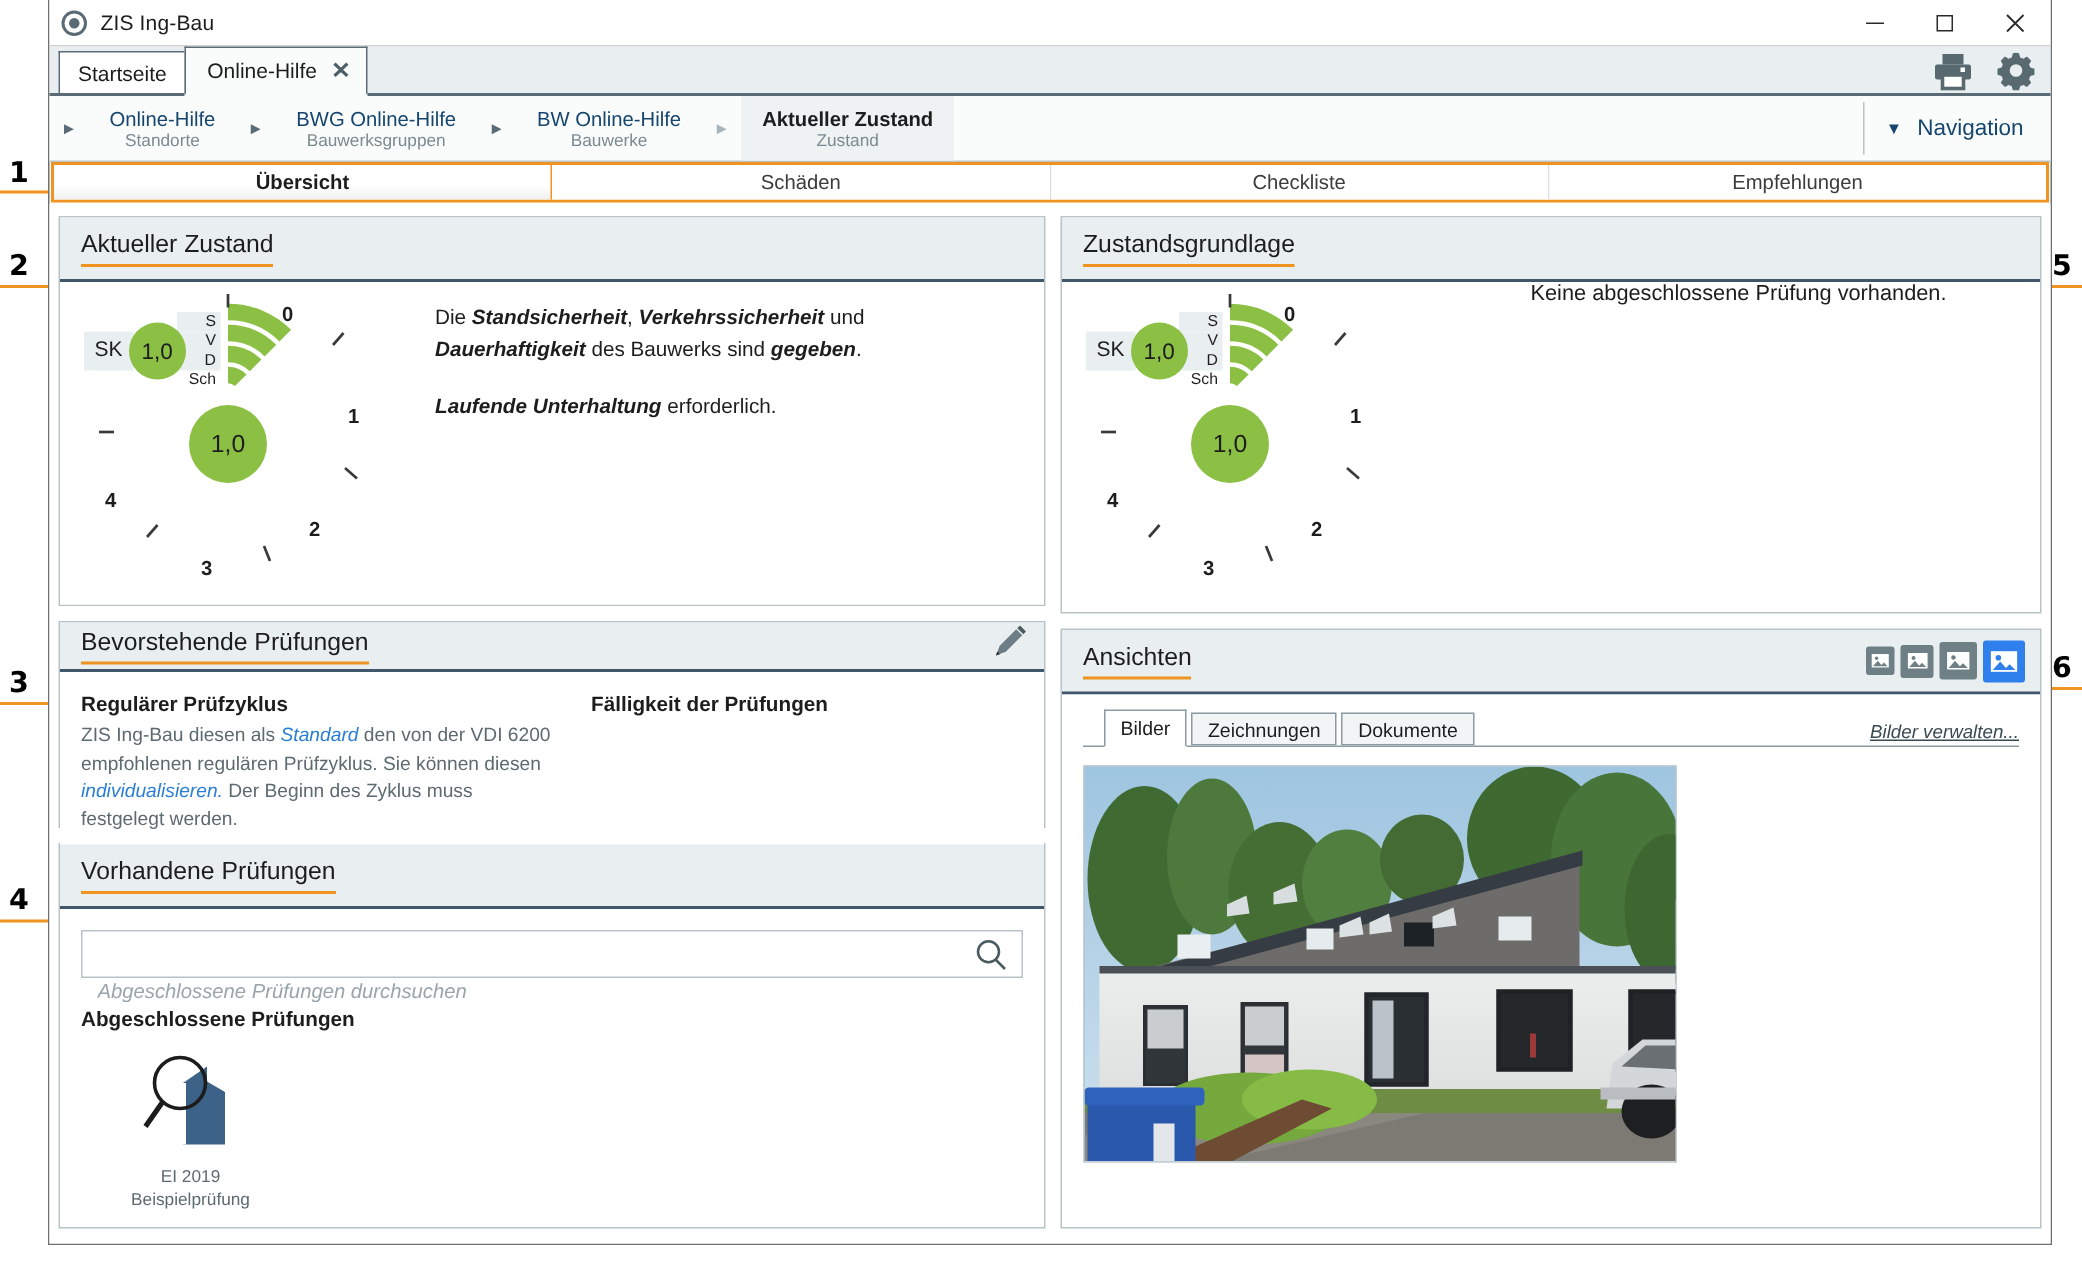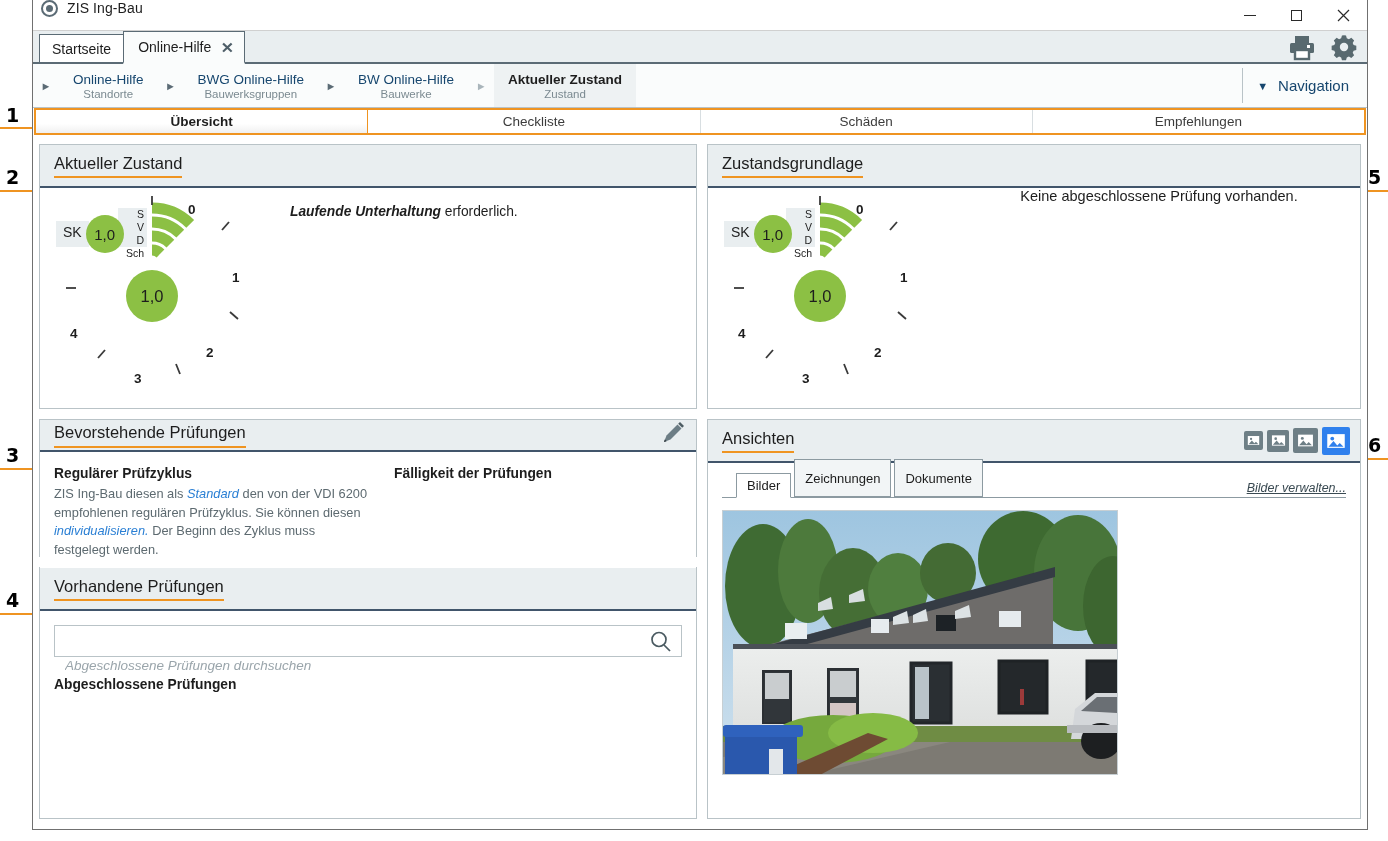--- a/index.html
+++ b/index.html
@@ -20,21 +20,21 @@
     border: 1px solid #707070;
     border-top: none;
   }
 
   
   .titlebar {
     position: relative;
     height: 31px;
     background: #ffffff;
     border-bottom: 1px solid #d0d0d0;
-    display: flex; align-items: flex-start;
+    display: flex; align-items: center;
   }
   .app-logo {
     margin-left: 8px; width: 17px; height: 17px; border-radius: 50%;
     background: #ffffff; border: 2px solid #5b6b75;
     display: flex; align-items: center; justify-content: center;
   }
   .app-logo i { display:block; width:7px; height:7px; border-radius:50%; background:#5b6b75; }
   .app-title {
     margin-left: 9px; font-size: 14px; color: #1d1d1d; letter-spacing: .1px;
   }
@@ -240,21 +240,21 @@
   
   .view-icons { display: flex; align-items: center; gap: 4px; }
   .vicon {
     display: flex; align-items: center; justify-content: center;
     background: #6e7f86; border-radius: 2px;
   }
   .vicon.sel { background: #2f80ed; }
   .ans-body { padding: 10px 14px 14px 14px; display: flex; flex-direction: column; }
   .subtabs { position: relative; display: flex; align-items: flex-end; height: 25px; border-bottom: 1px solid #8c9aa1; padding-left: 14px; }
   .stab {
-    height: 38px; padding: 0 10px; display: flex; align-items: center;
+    height: 22px; padding: 0 10px; display: flex; align-items: center;
     font-size: 13px; color: #1d1d1d; background: #f2f5f6;
     border: 1px solid #8c9aa1; margin-right: 3px;
   }
   .stab.active { background: #ffffff; border-bottom: 1px solid #ffffff; height: 25px; margin-bottom: -1px; }
   .manage-link {
     margin-left: auto; font-size: 12.5px; font-style: italic; color: #3a4a52;
     text-decoration: underline; padding-bottom: 2px;
   }
   .photo-frame {
     margin-top: 12px; width: 396px; height: 265px;
@@ -371,24 +371,24 @@
       <span class="tri">▼</span>
       <span>Navigation</span>
     </div>
   </div>
 
   <div class="maintabs">
     <div class="mtab active">
         <span>Übersicht</span>
       </div>
     <div class="mtab">
+        <span>Schäden</span>
+      </div>
+    <div class="mtab">
         <span>Checkliste</span>
-      </div>
-    <div class="mtab">
-        <span>Schäden</span>
       </div>
     <div class="mtab">
         <span>Empfehlungen</span>
       </div>
   </div>
 
   <div class="content">
 
     <div class="col col-left">
 
@@ -424,20 +424,21 @@
                 <span class="sk-circle">1,0</span>
               </div>
               <div class="big-circle" style="left:86px; top:82px;">1,0</div>
               <div class="scale-num" style="left:148px; top:14px;">0</div>
               <div class="scale-num" style="left:192px; top:82px;">1</div>
               <div class="scale-num" style="left:166px; top:157px;">2</div>
               <div class="scale-num" style="left:94px; top:183px;">3</div>
               <div class="scale-num" style="left:30px; top:138px;">4</div>
             </div>
             <div class="gauge-text">
+              <p><span>Die </span><span class="b">Standsicherheit</span><span>, </span><span class="b">Verkehrssicherheit</span><span> und </span><span class="b">Dauerhaftigkeit</span><span> des Bauwerks sind </span><span class="b">gegeben</span><span>.</span></p>
               <p><span class="b">Laufende Unterhaltung</span><span> erforderlich.</span></p>
             </div>
           </div>
         </div>
       </div>
 
       <div class="panel" style="height:138px;">
         <div class="panel-head">
           <span class="panel-title">Bevorstehende Prüfungen</span>
           <div class="panel-head-tools">
@@ -471,20 +472,35 @@
           <div class="searchbox">
             <input type="text" placeholder="Abgeschlossene Prüfungen durchsuchen" style="">
             <span class="search-ico">
               <svg width="24" height="24" viewBox="0 0 24 24">
                 <circle cx="10" cy="9.5" r="7" fill="none" stroke="#4a5a61" stroke-width="1.7"></circle>
                 <line x1="15" y1="15" x2="21" y2="21" stroke="#4a5a61" stroke-width="1.7"></line>
               </svg>
             </span>
           </div>
           <div class="vp-subtitle">Abgeschlossene Prüfungen</div>
+          <div class="pruef-item">
+            <span>
+              <svg width="72" height="72" viewBox="0 0 72 72">
+                <path fill="#3d6287" d="M31 66 L31 25 L47 14 L47 66 z"></path>
+                <path fill="#3d6287" d="M47 24 L59 31 L59 66 L47 66 z"></path>
+                <rect x="31" y="25" width="2" height="41" fill="#ffffff"></rect>
+                <circle cx="29" cy="25" r="17" fill="none" stroke="#1c1c1c" stroke-width="2.4"></circle>
+                <line x1="17.5" y1="37.5" x2="6" y2="54" stroke="#1c1c1c" stroke-width="3.4"></line>
+              </svg>
+            </span>
+            <span class="pruef-cap">
+              <span>EI 2019</span><br>
+              <span>Beispielprüfung</span>
+            </span>
+          </div>
         </div>
       </div>
 
     </div>
 
     <div class="col col-right">
 
       <div class="panel" style="height:265px;">
         <div class="panel-head">
           <span class="panel-title">Zustandsgrundlage</span>

